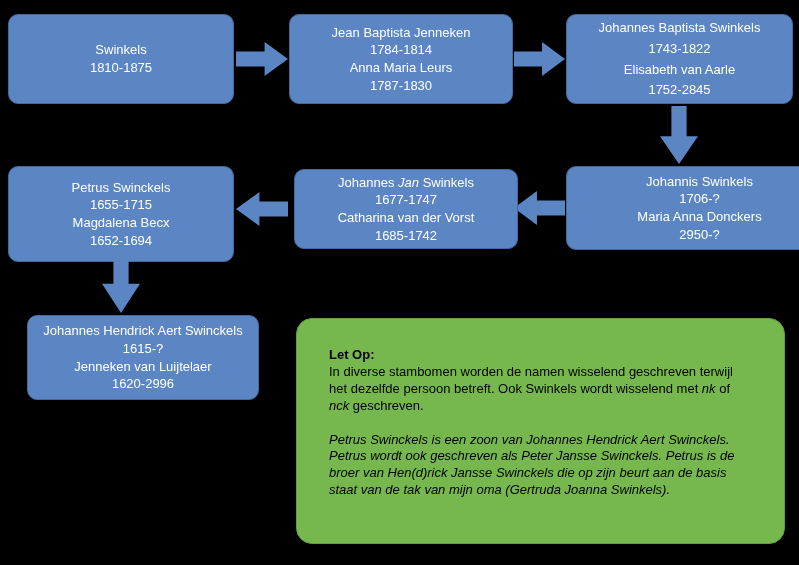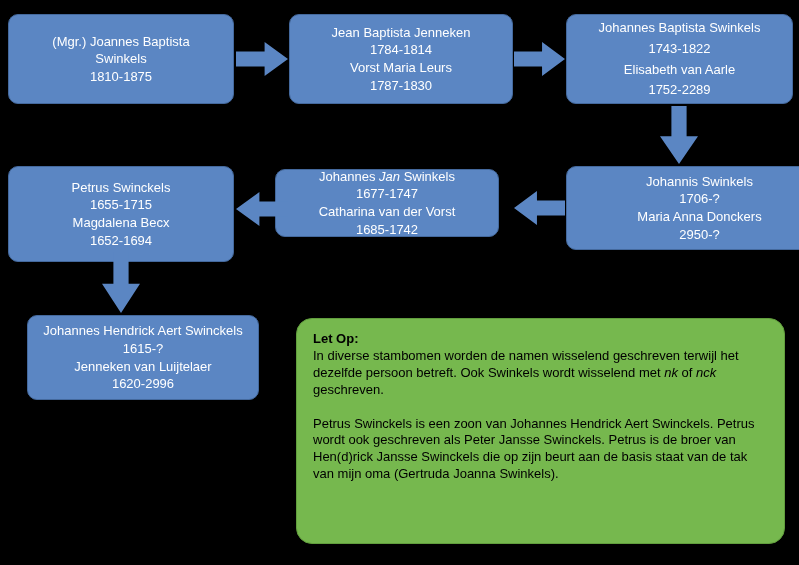--- a/index.html
+++ b/index.html
@@ -39,69 +39,68 @@
   .arrow-down  { clip-path: polygon(30% 0%, 70% 0%, 70% 52%, 100% 52%, 50% 100%, 0% 52%, 30% 52%); }
 
   #box-mgr               { left: 8px;   top: 14px;  width: 226px; height: 90px; }
   #arrow-1               { left: 236px; top: 42px;  width: 52px;  height: 34px; }
   #box-jean              { left: 289px; top: 14px;  width: 224px; height: 90px; }
   #arrow-2               { left: 514px; top: 42px;  width: 51px;  height: 34px; }
   #box-johannes-baptista { left: 566px; top: 14px;  width: 227px; height: 90px; justify-content: space-between; }
   #arrow-3               { left: 660px; top: 106px; width: 38px;  height: 58px; }
   #box-johannis          { left: 566px; top: 166px; width: 267px; height: 84px; }
   #arrow-4               { left: 514px; top: 191px; width: 51px;  height: 34px; }
-  #box-johannes-jan      { left: 275px; top: 169px; width: 224px; height: 68px; }
+  #box-johannes-jan      { left: 294px; top: 169px; width: 224px; height: 80px; }
   #arrow-5               { left: 236px; top: 192px; width: 52px;  height: 34px; }
   #box-petrus            { left: 8px;   top: 166px; width: 226px; height: 96px; }
   #arrow-6               { left: 102px; top: 252px; width: 38px;  height: 61px; }
   #box-johannes-hendrick { left: 8px;   top: 315px; width: 232px; height: 85px; margin-left: 19px; }
 
   #note {
     position: absolute;
     left: 296px; top: 318px; width: 489px; height: 226px;
     background: var(--note-fill, #76b84e);
     border: 1.5px solid var(--note-border, #619e3d);
     border-radius: 16px;
     color: var(--note-text, #000);
     font-size: 13px;
     line-height: 1.3;
     padding: 12px 16px;
   }
-  #note p { margin: 0; }
-  #note p + p { margin-top: 17px; }
+  #note p { margin: 16px; }
+  #note p + p { margin-top: 17px; font-style: italic; }
   .note-title { font-weight: bold; }
   em { font-style: italic; }
 </style>
 </head>
 <body>
 
 <div class="canvas">
 
   <div class="box" id="box-mgr">
-    <div>(Mgr.) Joannes Baptista</div>
     <div>Swinkels</div>
     <div>1810-1875</div>
   </div>
 
   <div class="arrow arrow-right" id="arrow-1"></div>
 
   <div class="box" id="box-jean">
     <div>Jean Baptista Jenneken</div>
     <div>1784-1814</div>
-    <div>Vorst Maria Leurs</div>
+    <div>Anna Maria Leurs</div>
     <div>1787-1830</div>
   </div>
 
   <div class="arrow arrow-right" id="arrow-2"></div>
 
   <div class="box" id="box-johannes-baptista">
     <div>Johannes Baptista Swinkels</div>
     <div>1743-1822</div>
     <div>Elisabeth van Aarle</div>
-    <div>1752-2289</div>
+    <div>1752-2845</div>
   </div>
 
   <div class="arrow arrow-down" id="arrow-3"></div>
 
   <div class="box" id="box-johannis">
     <div>Johannis Swinkels</div>
     <div>1706-?</div>
     <div>Maria Anna Donckers</div>
     <div>2950-?</div>
   </div>

